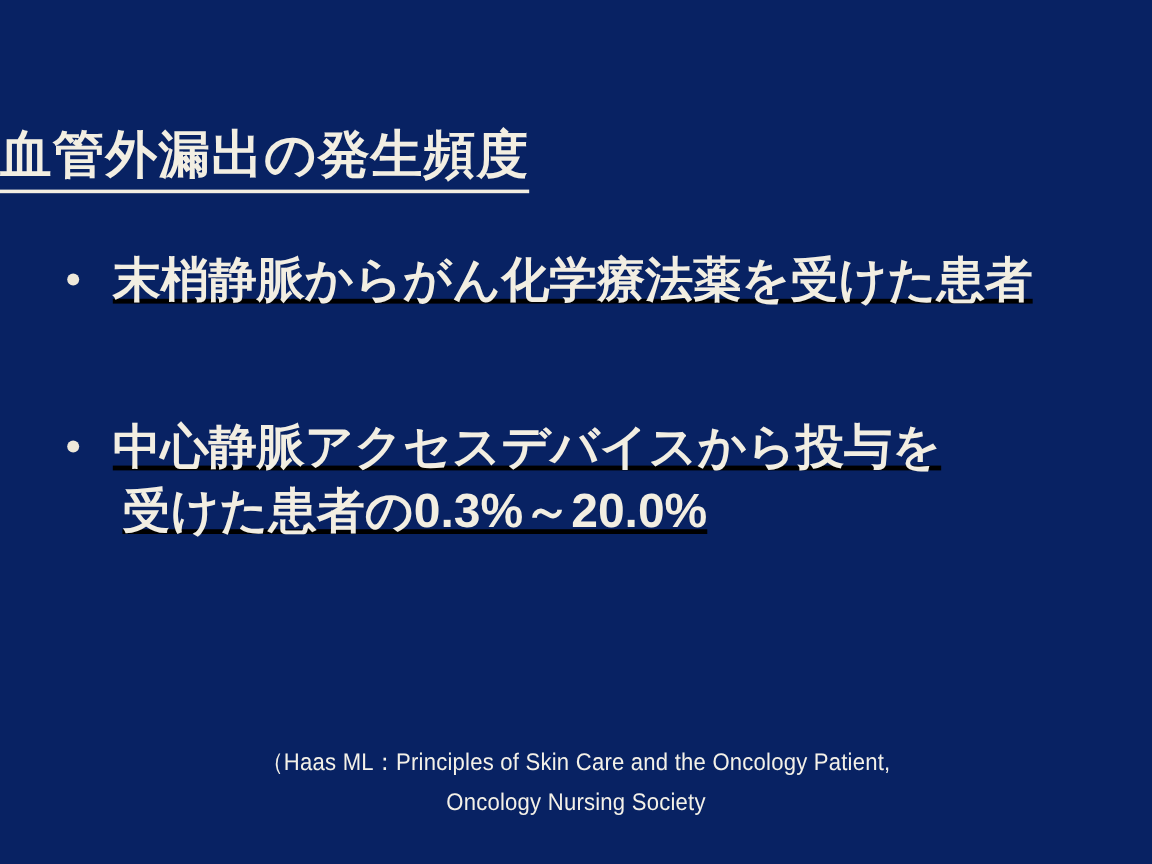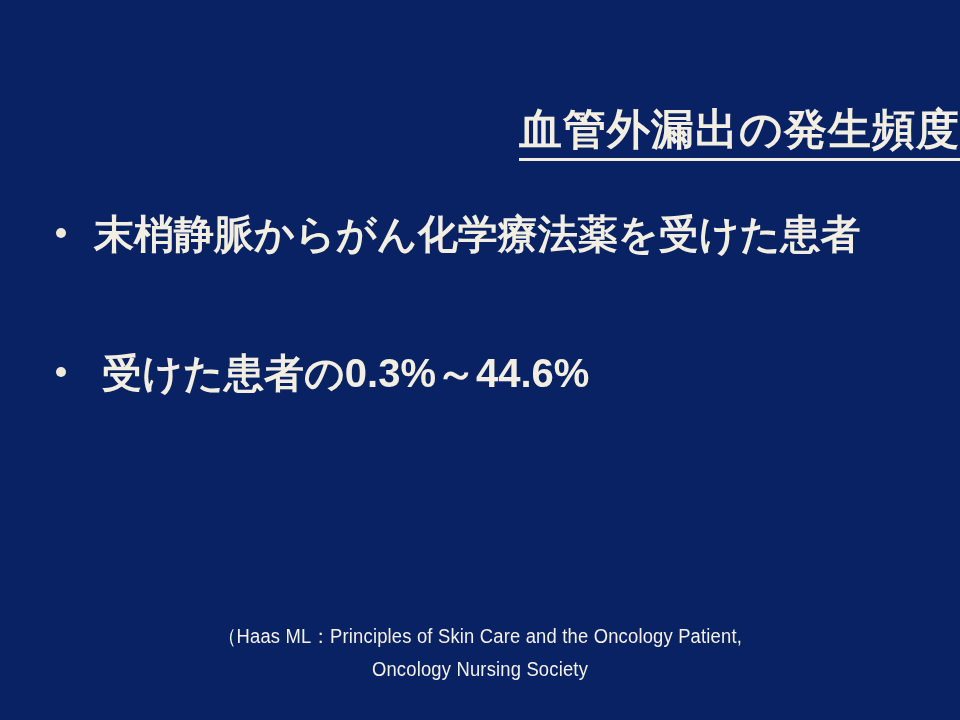--- a/index.html
+++ b/index.html
@@ -17,40 +17,41 @@
     font-family: "Liberation Sans", "DejaVu Sans", sans-serif;
     -webkit-font-smoothing: antialiased;
   }
 
   
   .title-wrap {
     position: absolute;
     top: 104px;
     left: 0;
     width: 960px;
-    text-align: right;
+    text-align: left;
   }
   .title {
     display: inline-block;
     font-size: 43px;
     line-height: 50px;
     font-weight: bold;
     color: #f2eee2;
     letter-spacing: 1px;
     padding-bottom: 4px;
     border-bottom: 3px solid #f2eee2;
     white-space: nowrap;
   }
 
   
   .bullets {
     position: absolute;
     top: 208px;
     left: 48px;
     width: 880px;
+    text-decoration: underline;
   }
   .bullet {
     position: relative;
     color: #f2eee2;
     font-weight: bold;
     font-size: 40px;
     line-height: 53px;
   }
   .bullet + .bullet {
     margin-top: 86px;
@@ -109,21 +110,22 @@
     <div class="bullet">
       <span class="bullet-marker"></span>
       <div class="bullet-body">
         <div class="bullet-line">末梢静脈からがん化学療法薬を受けた患者</div>
       </div>
     </div>
 
     <div class="bullet">
       <span class="bullet-marker"></span>
       <div class="bullet-body">
-        <div class="bullet-line indented">受けた患者の0.3%～44.6%</div>
+        <div class="bullet-line">中心静脈アクセスデバイスから投与を</div>
+        <div class="bullet-line indented">受けた患者の0.3%～20.0%</div>
       </div>
     </div>
 
   </div>
 
   <div class="citation">
     <div class="citation-line">（Haas ML：Principles of Skin Care and the Oncology Patient,</div>
     <div class="citation-line">Oncology Nursing Society</div>
   </div>
 

